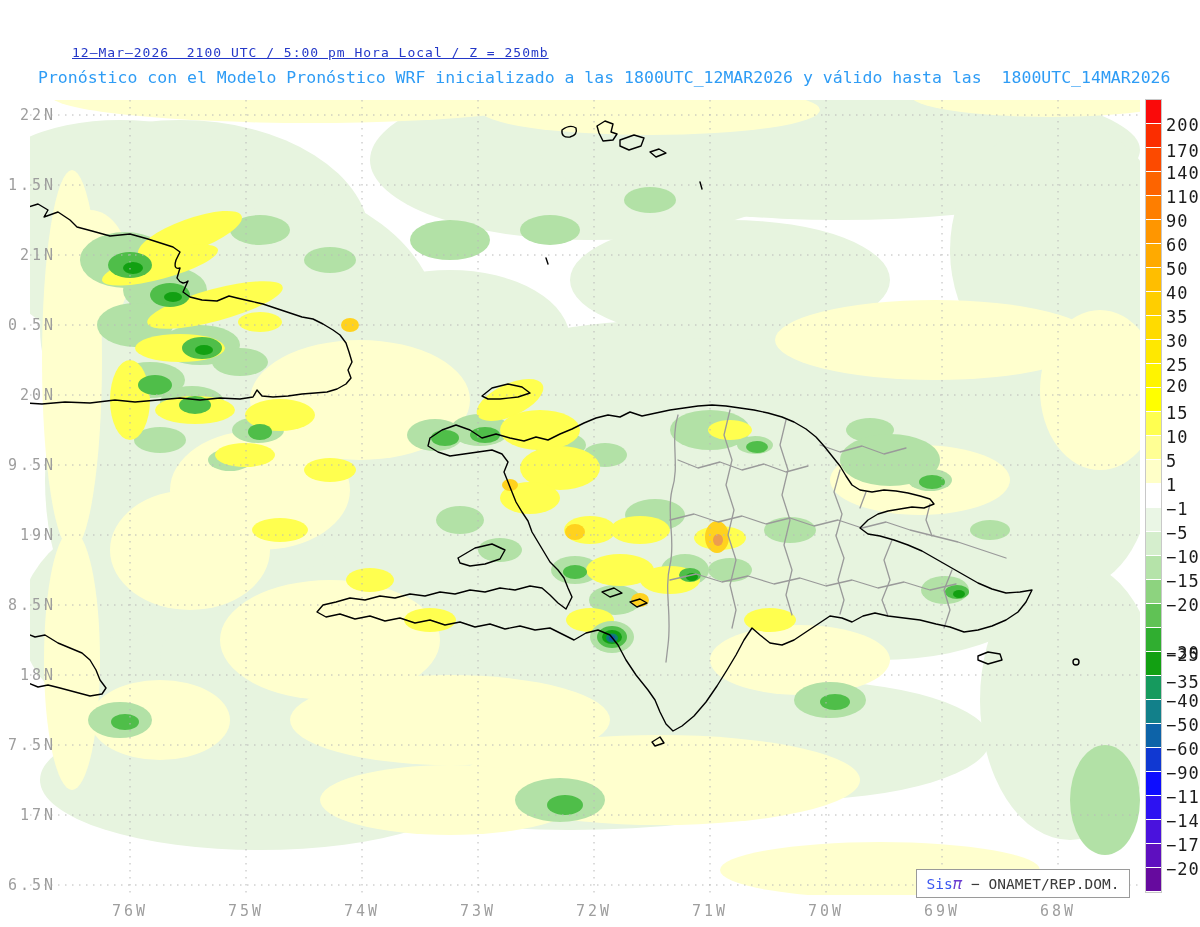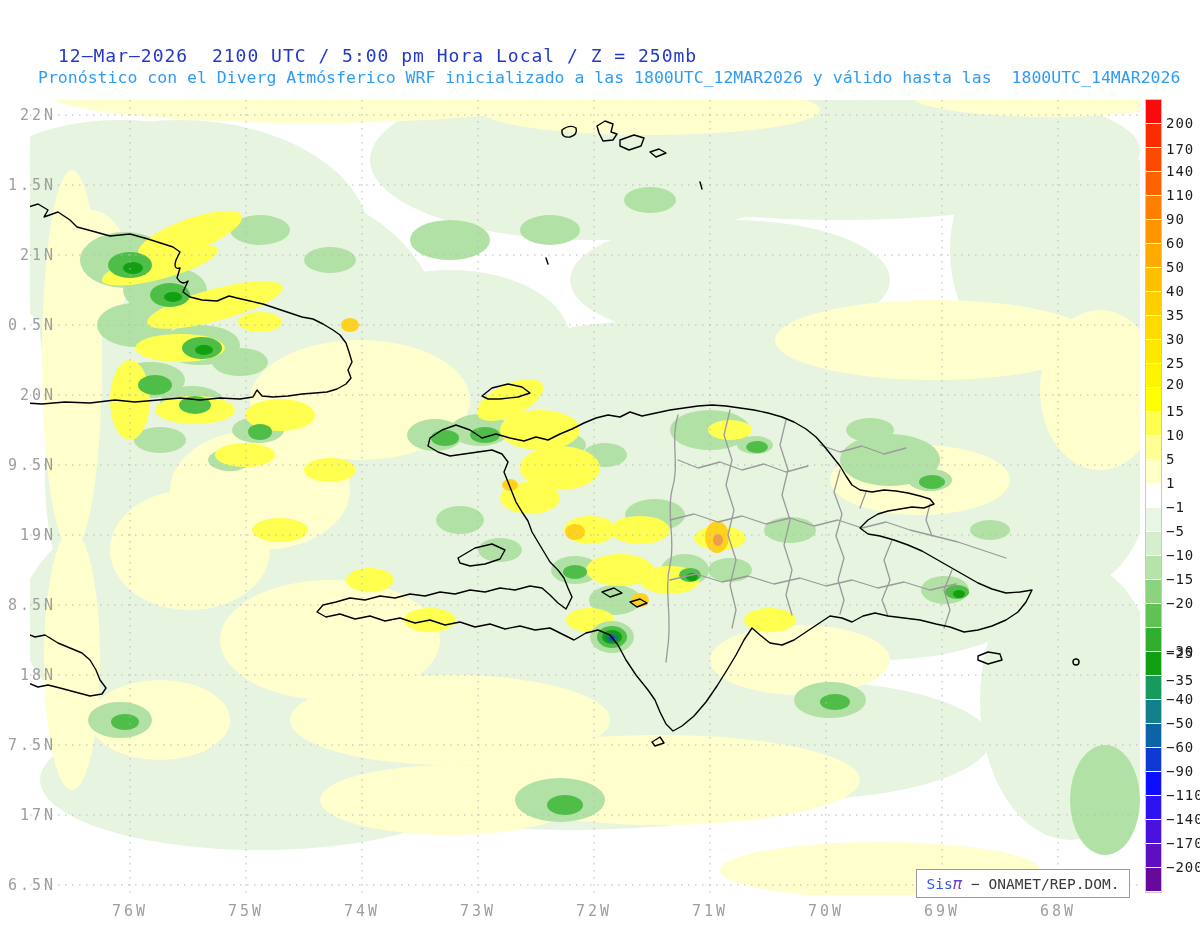--- a/index.html
+++ b/index.html
@@ -1,49 +1,49 @@
 <!DOCTYPE html>
 <html><head>
 <meta charset="utf-8">
 <style>
   html,body{margin:0;padding:0;background:#ffffff;}
   #page{position:relative;width:1200px;height:927px;background:#ffffff;overflow:hidden;
         font-family:"DejaVu Sans Mono", monospace;}
   .hdr{position:absolute;white-space:pre;}
   #title{left:0;top:4px;width:1200px;text-align:center;font-size:27px;letter-spacing:1.5px;}
-  #line2{left:58px;top:45px;font-size:18px;letter-spacing:1px;}
+  #line2{left:72px;top:45px;font-size:13px;letter-spacing:1px;text-decoration:underline;}
   #line3{left:38px;top:68px;font-size:16.5px;letter-spacing:0;}
   #plot{position:absolute;left:30px;top:100px;width:1110px;height:795px;}
   .tick{position:absolute;font-size:15px;letter-spacing:3px;color:#9e9e9e;white-space:pre;}
   .lat{left:-44px;width:100px;text-align:right;}
   .lon{width:100px;text-align:center;top:902px;}
   #cbar{position:absolute;left:1146px;top:100px;width:15px;outline:1px solid #c8c8c8;}
   .cseg{width:15px;height:24px;box-sizing:border-box;border-bottom:1px solid #ffffff;}
-  .clab{position:absolute;left:1166px;font-size:14px;letter-spacing:1px;color:#1b1b1b;white-space:pre;}
+  .clab{position:absolute;left:1166px;font-size:17px;letter-spacing:1px;color:#1b1b1b;white-space:pre;}
   #attr{position:absolute;left:916px;top:869px;width:212px;height:27px;background:#ffffff;
         border:1px solid #9a9a9a;display:flex;align-items:center;justify-content:center;
         font-size:14.5px;white-space:pre;z-index:5;}
   #attr .sis{color:#3a56f0;}
   #attr .pi{color:#6a3cd0;font-style:italic;font-size:16px;}
   #attr .rest{color:#3a3a3a;}
   
   .pg{fill:#e7f4df;} .py{fill:#ffffce;} .mg{fill:#b2e1a6;} .yy{fill:#ffff4f;}
   .sg{fill:#4fbe49;} .gg{fill:#12a012;} .gd{fill:#ffd21e;} .or{fill:#ed9d4e;}
   .tl{fill:#0d8073;} .bl{fill:#1d4fae;}
   .coast{fill:none;stroke:#000000;stroke-width:1.4;stroke-linejoin:round;stroke-linecap:round;}
   .prov{fill:none;stroke:#9a9a9a;stroke-width:1.3;stroke-linejoin:round;stroke-linecap:round;}
   .grid line{stroke:#b8b8b8;stroke-width:1;stroke-dasharray:1.5 5.5;}
 </style>
 </head>
 <body>
 
 <div id="page">
 
   <div id="line2" class="hdr" style="color: rgb(36, 56, 200);">12–Mar–2026  2100 UTC / 5:00 pm Hora Local / Z = 250mb</div>
-  <div id="line3" class="hdr" style="color: rgb(46, 156, 245);">Pronóstico con el Diverg Atmósferico WRF inicializado a las 1800UTC_12MAR2026 y válido hasta las  1800UTC_14MAR2026</div>
+  <div id="line3" class="hdr" style="color: rgb(46, 156, 245);">Pronóstico con el Modelo Pronóstico WRF inicializado a las 1800UTC_12MAR2026 y válido hasta las  1800UTC_14MAR2026</div>
 
   <div id="plot">
     <svg width="1110" height="795" viewBox="0 0 1110 795">
 
       <g>
 
         <ellipse class="pg" cx="150" cy="140" rx="190" ry="120"></ellipse>
         <ellipse class="pg" cx="210" cy="230" rx="200" ry="150"></ellipse>
         <ellipse class="pg" cx="90" cy="90" rx="140" ry="70"></ellipse>
         <ellipse class="pg" cx="560" cy="60" rx="220" ry="80"></ellipse>

